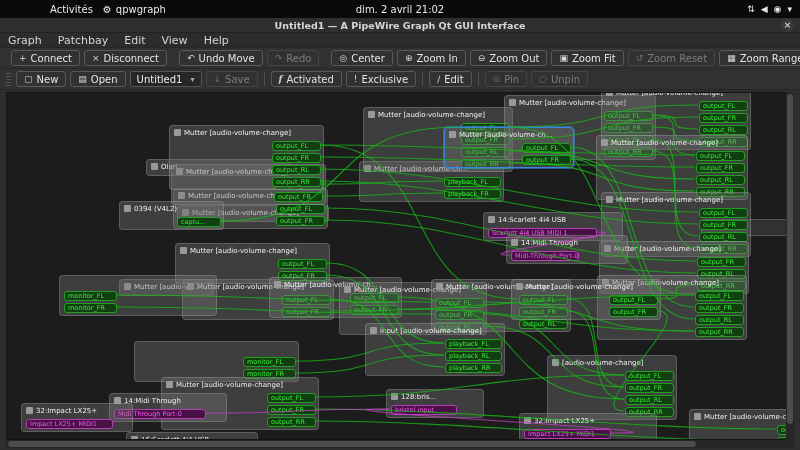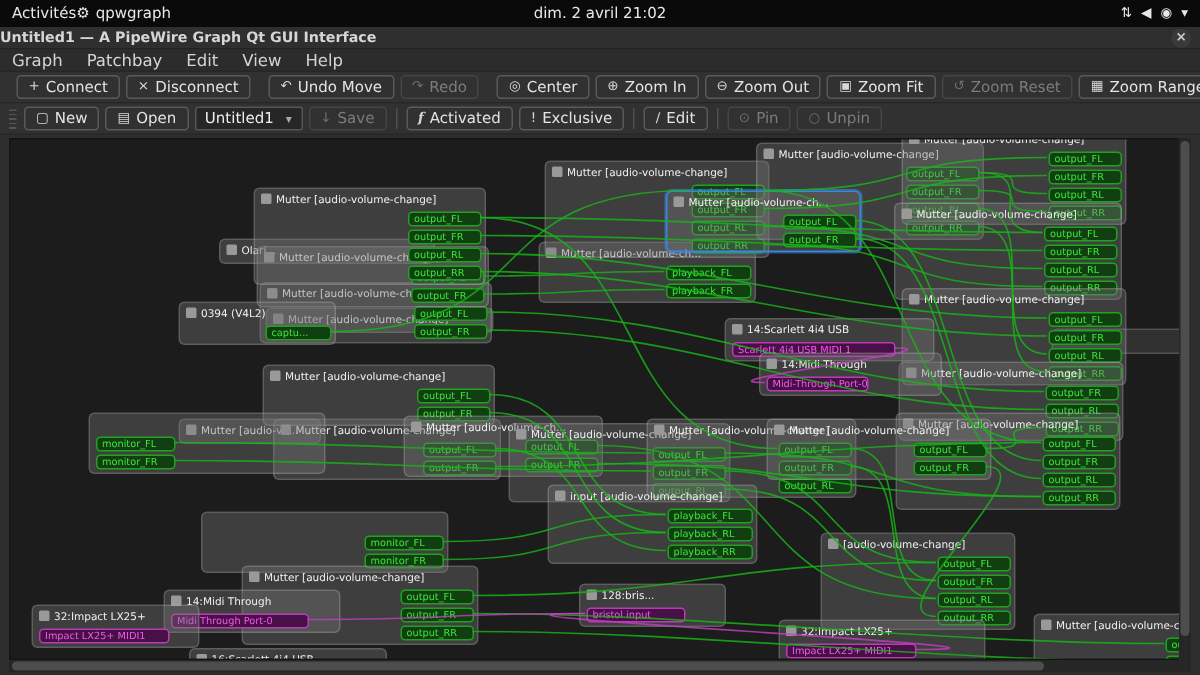--- a/index.html
+++ b/index.html
@@ -3,28 +3,28 @@
 <meta charset="utf-8">
 <style>
   * { margin:0; padding:0; box-sizing:border-box; }
   body { background:#111; }
   .screen { position:relative; width:800px; height:450px; overflow:hidden;
             background:#2e2e2e; font-family:"DejaVu Sans", sans-serif; color:#ddd; }
 
   
   .topbar { position:absolute; left:0; top:0; width:800px; height:18px; background:#0a0a0a;
             display:flex; align-items:center; font-size:10px; color:#e8e8e8; }
-  .tb-left { display:flex; align-items:center; gap:0; padding-left:8px; flex:1; }
+  .tb-left { display:flex; align-items:center; gap:10px; padding-left:8px; flex:1;margin-left:42px; }
   .tb-center { position:absolute; left:0; right:0; text-align:center; pointer-events:none; }
   .tb-right { display:flex; align-items:center; gap:6px; padding-right:8px; margin-left:auto; font-size:9px; }
   .appchip { display:flex; align-items:center; gap:4px; }
 
   
   .titlebar { position:absolute; left:0; top:18px; width:800px; height:15px; background:#2f2f2f;
-              border-bottom:1px solid #222; display:flex; align-items:center; justify-content:flex-start;
+              border-bottom:1px solid #222; display:flex; align-items:center; justify-content:center;
               font-size:9.5px; font-weight:bold; color:#d6d6d6; }
   .closebtn { position:absolute; right:6px; top:1px; width:13px; height:13px; border-radius:50%;
               background:#3a3a3a; color:#ccc; font-size:9px; line-height:12px; text-align:center; }
 
   
   .menubar { position:absolute; left:0; top:33px; width:800px; height:15px; background:#2c2c2c;
              border-bottom:1px solid #262626; display:flex; align-items:center; font-size:11px; color:#d4d4d4; }
   .menu-item { padding:1px 8px; }
 
   

